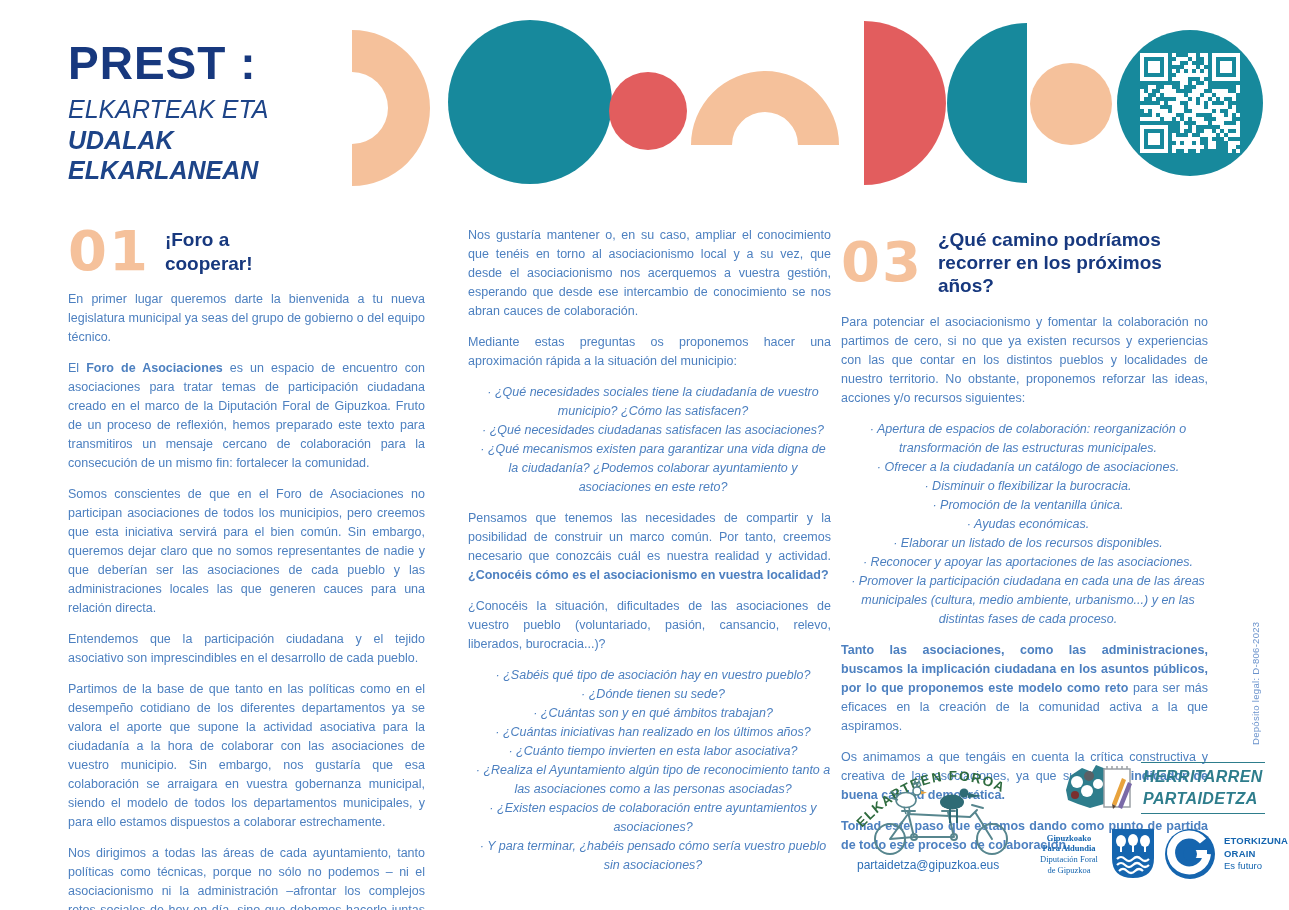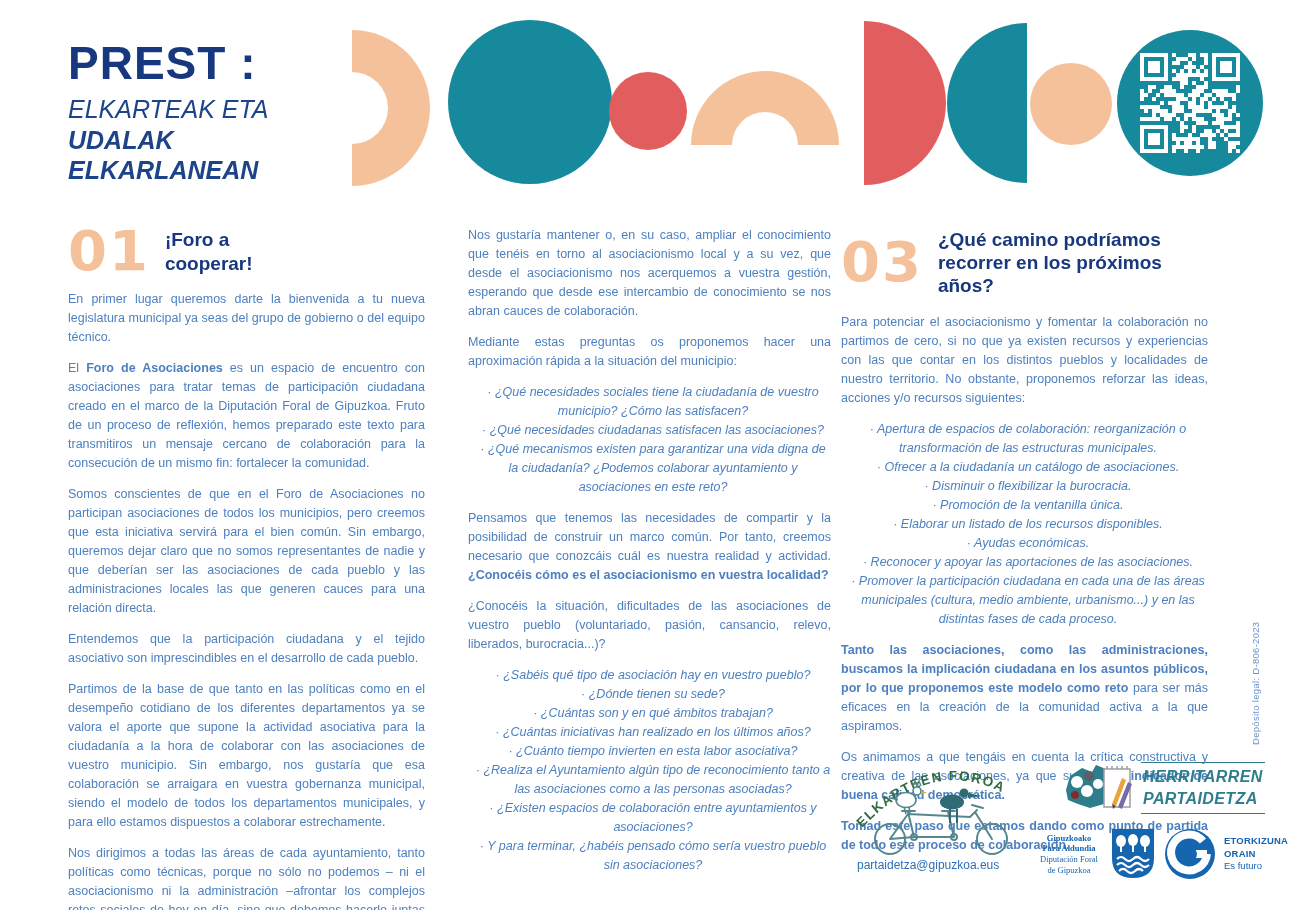--- a/index.html
+++ b/index.html
@@ -353,22 +353,22 @@
       <span>¿Qué camino podríamos</span>
       <span>recorrer en los próximos años?</span>
     </div>
   </div>
   <p>Para potenciar el asociacionismo y fomentar la colaboración no partimos de cero, si no que ya existen recursos y experiencias con las que contar en los distintos pueblos y localidades de nuestro territorio. No obstante, proponemos reforzar las ideas, acciones y/o recursos siguientes:</p>
   <ul class="bullets">
     <li>· Apertura de espacios de colaboración: reorganización o transformación de las estructuras municipales.</li>
     <li>· Ofrecer a la ciudadanía un catálogo de asociaciones.</li>
     <li>· Disminuir o flexibilizar la burocracia.</li>
     <li>· Promoción de la ventanilla única.</li>
+    <li>· Ayudas económicas.</li>
     <li>· Elaborar un listado de los recursos disponibles.</li>
-    <li>· Ayudas económicas.</li>
     <li>· Reconocer y apoyar las aportaciones de las asociaciones.</li>
     <li>· Promover la participación ciudadana en cada una de las áreas municipales (cultura, medio ambiente, urbanismo...) y en las distintas fases de cada proceso.</li>
   </ul>
   <p><strong>Tanto las asociaciones, como las administraciones, buscamos la implicación ciudadana en los asuntos públicos, por lo que proponemos este modelo como reto</strong><span> para ser más eficaces en la creación de la comunidad activa a la que aspiramos.</span></p>
   <p><span>Os animamos a que tengáis en cuenta la crítica constructiva y creativa de las asociaciones, ya que supone un </span><strong>indicador de buena calidad democrática.</strong></p>
   <p><strong>Tomad este paso que estamos dando como punto de partida de todo este proceso de colaboración.</strong></p>
 </div>
 
 <svg class="foroa" width="172" height="98" viewBox="0 0 172 98">
   <defs>

